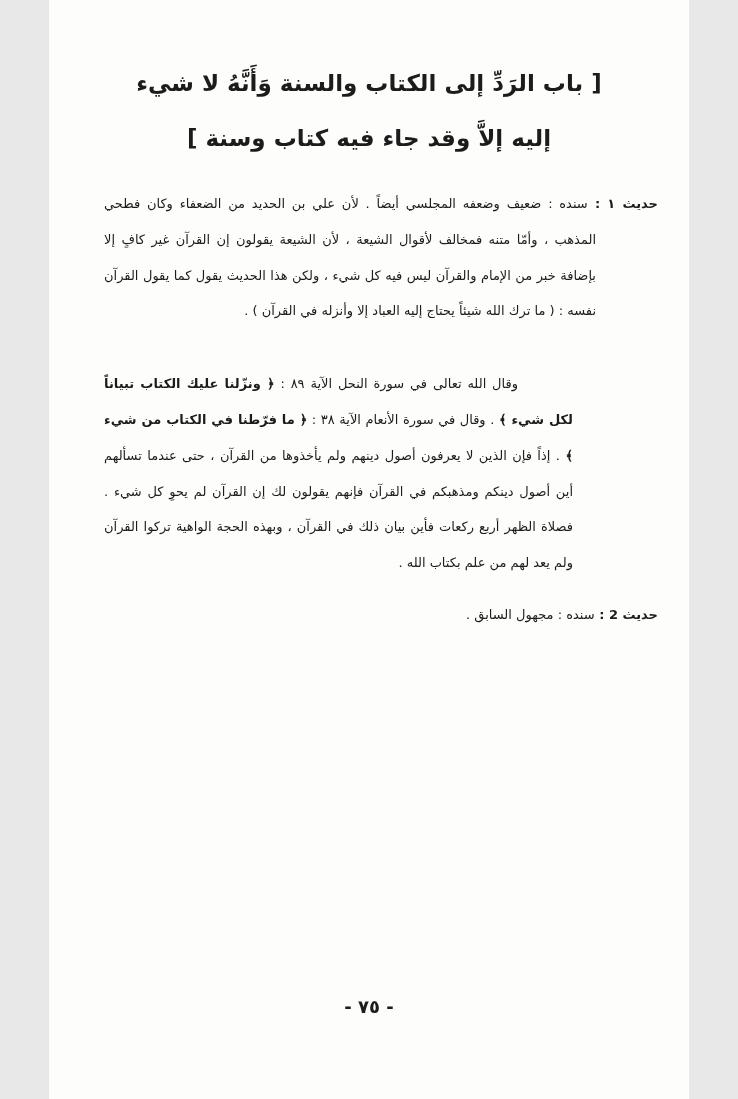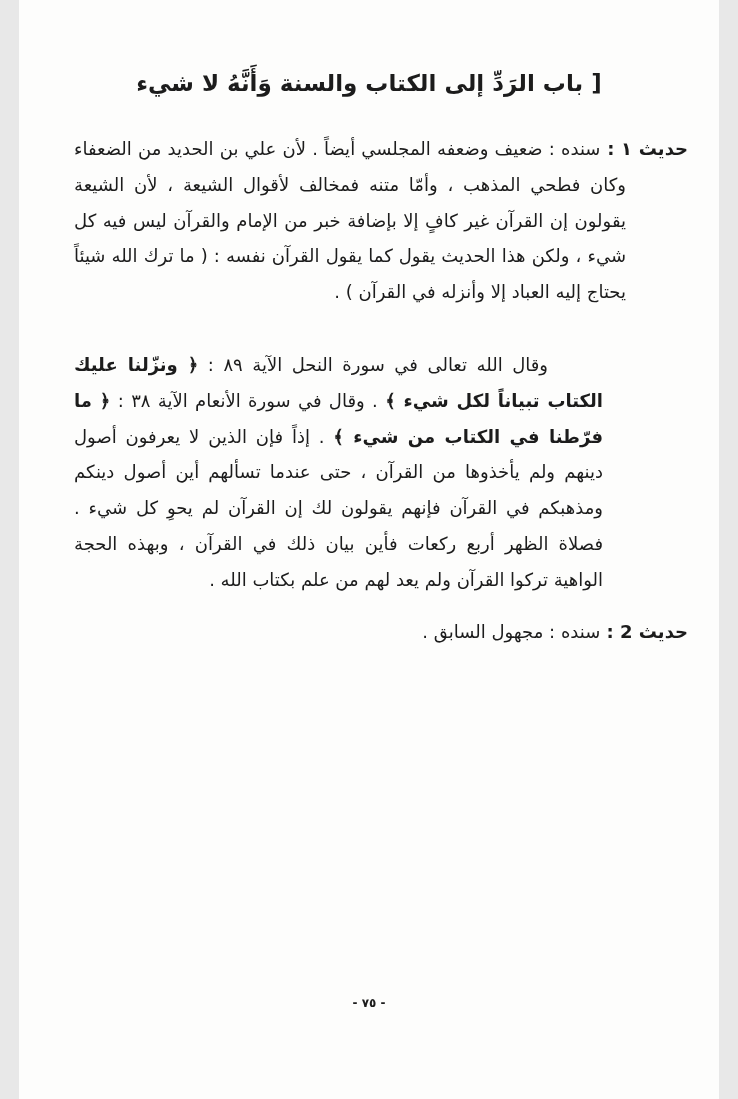--- a/index.html
+++ b/index.html
@@ -2,41 +2,41 @@
 <html dir="rtl" lang="ar"><head>
 <meta charset="utf-8">
 <style>
   html, body {
     margin: 0;
     padding: 0;
     background: #e8e8e8;
   }
   .page {
     position: relative;
-    width: 700px;
+    width: 640px;
     height: 1099px;
     margin: 0 auto;
     background: #fdfdfc;
     color: #1c1c1c;
     font-family: "DejaVu Sans", sans-serif;
     direction: rtl;
     overflow: hidden;
     box-sizing: border-box;
   }
   .title {
     margin: 56px 55px 0 55px;
     text-align: center;
     font-weight: bold;
     font-size: 23px;
     line-height: 55px;
   }
   .title-line { white-space: nowrap; }
   .body {
     margin: 20px 31px 0 55px;
-    font-size: 18px;
+    font-size: 13px;
     line-height: 35.8px;
     text-align: justify;
   }
   .body p { margin: 0; }
   
   p.hadith {
     padding-right: 62px;
     text-indent: -62px;
   }
   
@@ -49,32 +49,33 @@
   p.mt-h3     { margin-top: 16px; }
   p.mt-h4     { margin-top: 14px; }
   .hadith-label { font-weight: bold; }
   .q-bold       { font-weight: bold; }
   .pagenum {
     position: absolute;
     top: 996px;
     left: 0;
     width: 100%;
     text-align: center;
-    font-size: 12px;
+    font-size: 18px;
     letter-spacing: 2px;
     font-weight: bold;
   }
 </style>
 </head>
 <body>
 
 <div class="page">
 
   <header class="title">
     <div class="title-line">[ باب الرَدِّ إلى الكتاب والسنة وَأَنَّهُ لا شيء</div>
+    <div class="title-line">إليه إلاَّ وقد جاء فيه كتاب وسنة ]</div>
   </header>
 
   <main class="body">
 
     <p class="hadith"><span class="hadith-label">حديث ١ : </span><span>سنده : ضعيف وضعفه المجلسي أيضاً . لأن علي بن الحديد من الضعفاء وكان فطحي المذهب ، وأمّا متنه فمخالف لأقوال الشيعة ، لأن الشيعة يقولون إن القرآن غير كافٍ إلا بإضافة خبر من الإمام والقرآن ليس فيه كل شيء ، ولكن هذا الحديث يقول كما يقول القرآن نفسه : ( ما ترك الله شيئاً يحتاج إليه العباد إلا وأنزله في القرآن ) .</span></p>
 
     <p class="quran mt-quran"><span>وقال الله تعالى في سورة النحل الآية ٨٩ : </span><span class="q-bold">﴿ ونزّلنا عليك الكتاب تبياناً لكل شيء ﴾</span><span> . وقال في سورة الأنعام الآية ٣٨ : </span><span class="q-bold">﴿ ما فرّطنا في الكتاب من شيء ﴾</span><span> . إذاً فإن الذين لا يعرفون أصول دينهم ولم يأخذوها من القرآن ، حتى عندما تسألهم أين أصول دينكم ومذهبكم في القرآن فإنهم يقولون لك إن القرآن لم يحوِ كل شيء . فصلاة الظهر أربع ركعات فأين بيان ذلك في القرآن ، وبهذه الحجة الواهية تركوا القرآن ولم يعد لهم من علم بكتاب الله .</span></p>
 
 
     <p class="hadith mt-h3"><span class="hadith-label">حديث 2 : </span><span>سنده : مجهول السابق .</span></p>

